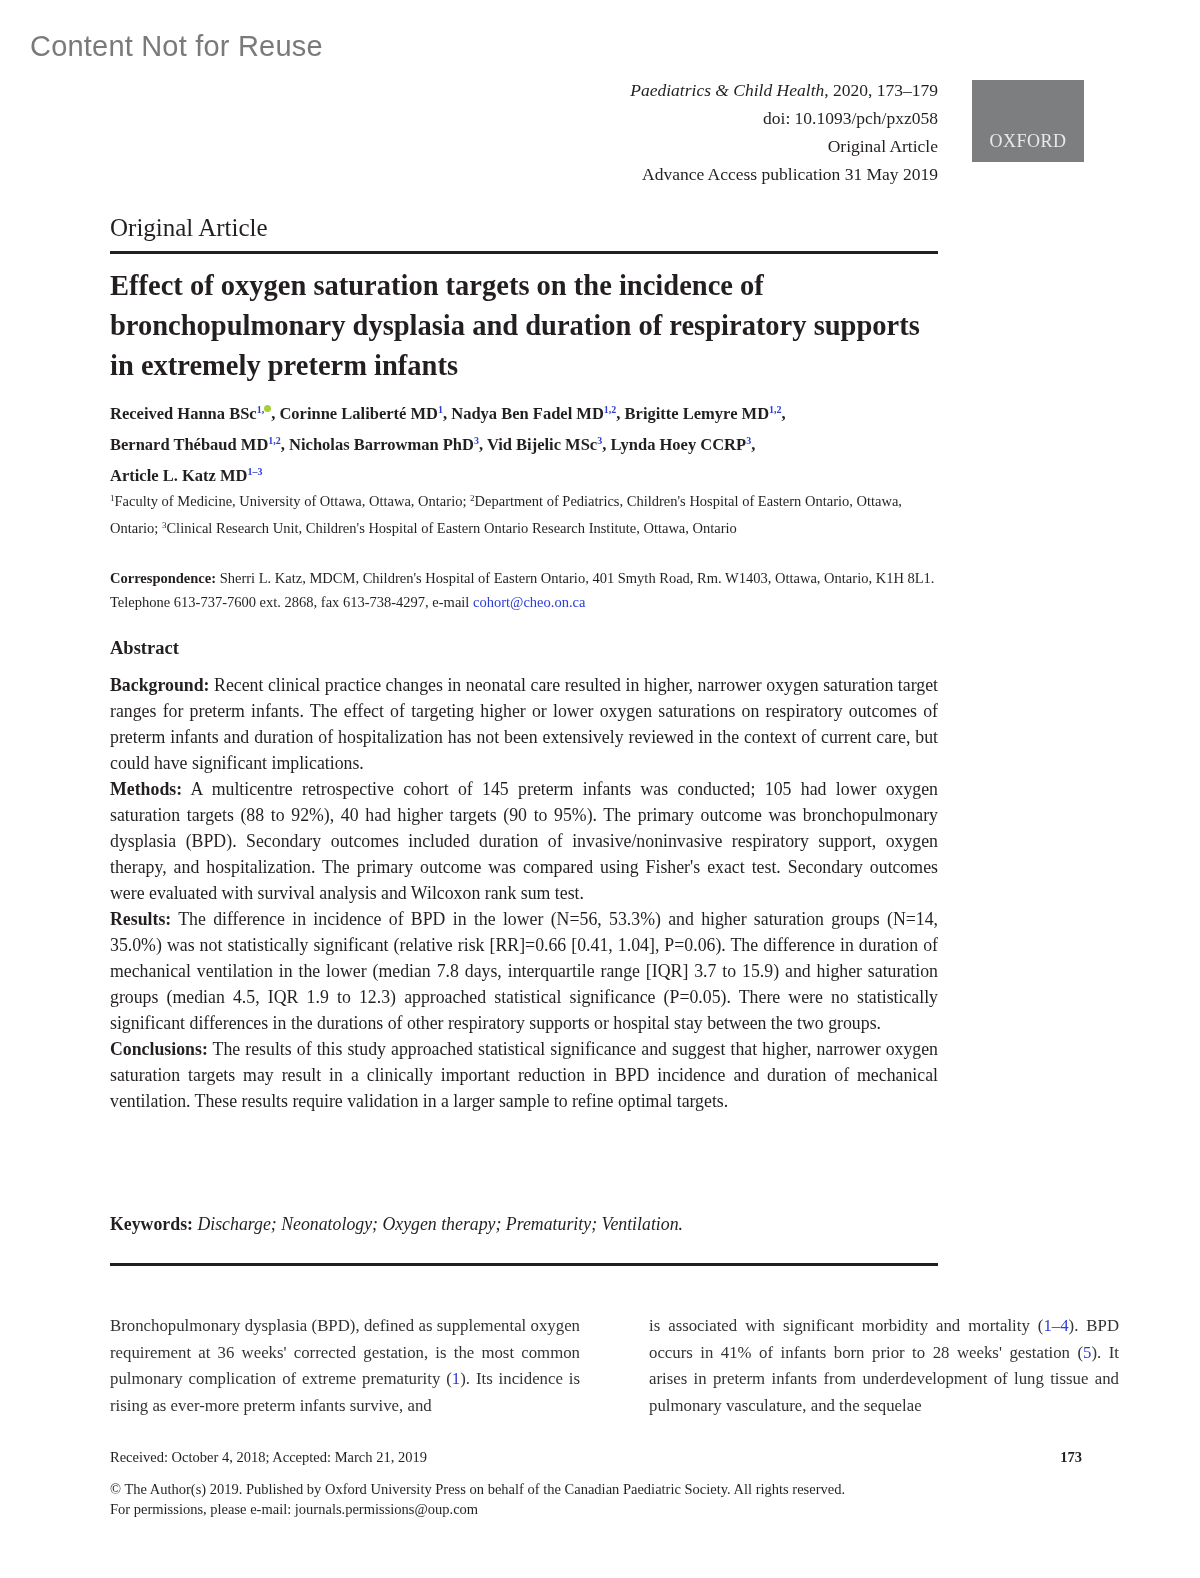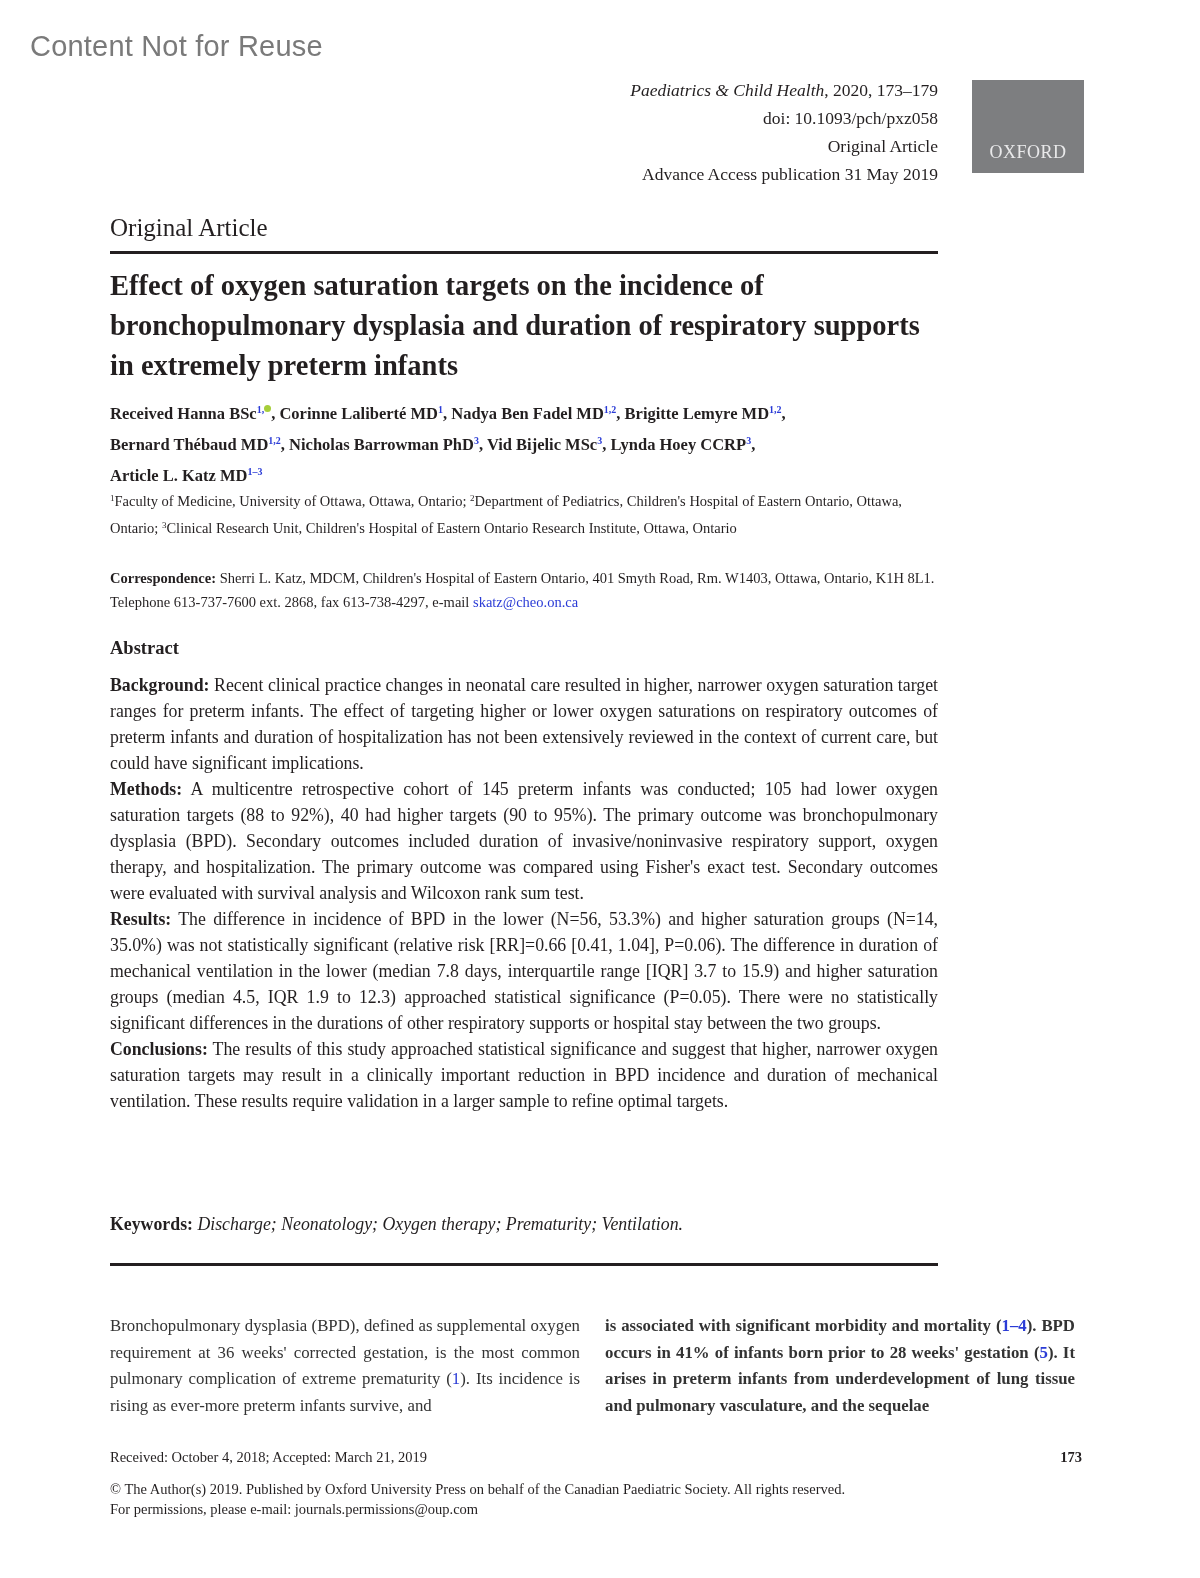--- a/index.html
+++ b/index.html
@@ -11,21 +11,21 @@
       position: absolute; left: 30px; top: 30px;
       font-family: "Liberation Sans", "DejaVu Sans", sans-serif;
       font-size: 29px; color: #7a7a7a; letter-spacing: 0.2px;
     }
     .journal-meta {
       position: absolute; right: 262px; top: 76px; text-align: right;
       font-size: 17.5px; line-height: 28px; color: #231f20;
     }
     .journal-meta .jname { font-style: italic; }
     .oxford-logo {
-      position: absolute; left: 972px; top: 80px; width: 112px; height: 93px;
+      position: absolute; left: 972px; top: 80px; width: 112px; height: 82px;
       background: #7d7e80; color: #e9e9ea;
       display: flex; align-items: flex-end; justify-content: center;
       font-size: 18px; letter-spacing: 0.5px; padding-bottom: 10px; box-sizing: border-box;
     }
     .section-label {
       position: absolute; left: 110px; top: 214px;
       font-size: 25px; color: #231f20;
     }
     .rule-top { position: absolute; left: 110px; top: 251px; width: 828px; height: 3px; background: #231f20; }
     .title {
@@ -63,21 +63,21 @@
       position: absolute; left: 110px; top: 1214px; width: 828px;
       font-size: 17.8px;
     }
     .keywords i { font-style: italic; }
     .rule-bottom { position: absolute; left: 110px; top: 1263px; width: 828px; height: 3px; background: #231f20; }
     .col {
       position: absolute; top: 1313px; width: 470px;
       font-size: 16.8px; line-height: 26.5px; text-align: justify; color: #333;
     }
     .col.left { left: 110px; }
-    .col.right { left: 605px; font-weight: bold; }
+    .col.right { left: 649px; }
     .footer-received { position: absolute; left: 110px; top: 1449px; font-size: 14.5px; text-align: center; }
     .page-number { position: absolute; right: 118px; top: 1449px; font-size: 14.5px; font-weight: bold; }
     .footer-copy { position: absolute; left: 110px; top: 1479px; font-size: 14.5px; line-height: 20px; }
   </style>
 </head>
 <body>
 
 <div class="watermark">Content Not for Reuse</div>
 
 <div class="journal-meta">
@@ -106,21 +106,21 @@
   <span>Vid Bijelic MSc</span><sup>3</sup>,
   <span>Lynda Hoey CCRP</span><sup>3</sup>,<br>
   <span>Article L. Katz MD</span><sup>1–3</sup>
 </div>
 
 <div class="affiliations">
   <sup>1</sup><span>Faculty of Medicine, University of Ottawa, Ottawa, Ontario; </span><sup>2</sup><span>Department of Pediatrics, Children's Hospital of Eastern Ontario, Ottawa, Ontario; </span><sup>3</sup><span>Clinical Research Unit, Children's Hospital of Eastern Ontario Research Institute, Ottawa, Ontario</span>
 </div>
 
 <div class="correspondence">
-  <b>Correspondence:</b><span> Sherri L. Katz, MDCM, Children's Hospital of Eastern Ontario, 401 Smyth Road, Rm. W1403, Ottawa, Ontario, K1H 8L1. Telephone 613-737-7600 ext. 2868, fax 613-738-4297, e-mail </span><span class="link">skatz@cheo.on.ca</span>
+  <b>Correspondence:</b><span> Sherri L. Katz, MDCM, Children's Hospital of Eastern Ontario, 401 Smyth Road, Rm. W1403, Ottawa, Ontario, K1H 8L1. Telephone 613-737-7600 ext. 2868, fax 613-738-4297, e-mail </span><span class="link">cohort@cheo.on.ca</span>
 </div>
 
 <div class="abstract-head">Abstract</div>
 
 <div class="abstract">
   <p><b>Background:</b><span> Recent clinical practice changes in neonatal care resulted in higher, narrower oxygen saturation target ranges for preterm infants. The effect of targeting higher or lower oxygen saturations on respiratory outcomes of preterm infants and duration of hospitalization has not been extensively reviewed in the context of current care, but could have significant implications.</span></p>
   <p><b>Methods:</b><span> A multicentre retrospective cohort of 145 preterm infants was conducted; 105 had lower oxygen saturation targets (88 to 92%), 40 had higher targets (90 to 95%). The primary outcome was bronchopulmonary dysplasia (BPD). Secondary outcomes included duration of invasive/noninvasive respiratory support, oxygen therapy, and hospitalization. The primary outcome was compared using Fisher's exact test. Secondary outcomes were evaluated with survival analysis and Wilcoxon rank sum test.</span></p>
   <p><b>Results:</b><span> The difference in incidence of BPD in the lower (N=56, 53.3%) and higher saturation groups (N=14, 35.0%) was not statistically significant (relative risk [RR]=0.66 [0.41, 1.04], P=0.06). The difference in duration of mechanical ventilation in the lower (median 7.8 days, interquartile range [IQR] 3.7 to 15.9) and higher saturation groups (median 4.5, IQR 1.9 to 12.3) approached statistical significance (P=0.05). There were no statistically significant differences in the durations of other respiratory supports or hospital stay between the two groups.</span></p>
   <p><b>Conclusions:</b><span> The results of this study approached statistical significance and suggest that higher, narrower oxygen saturation targets may result in a clinically important reduction in BPD incidence and duration of mechanical ventilation. These results require validation in a larger sample to refine optimal targets.</span></p>
 </div>

